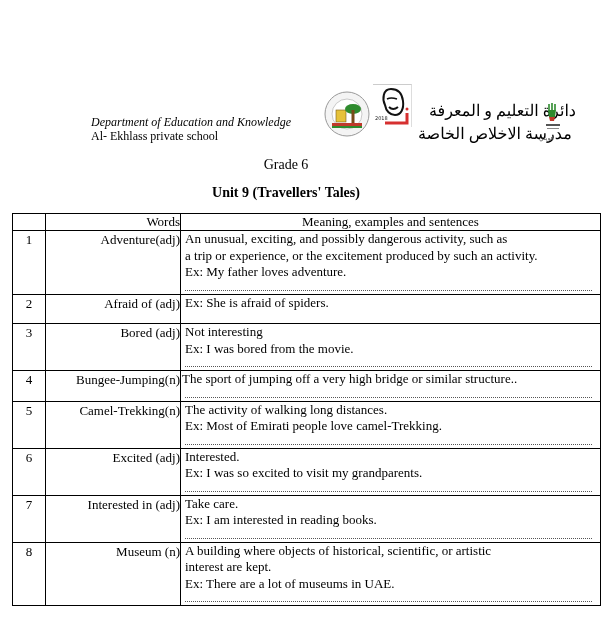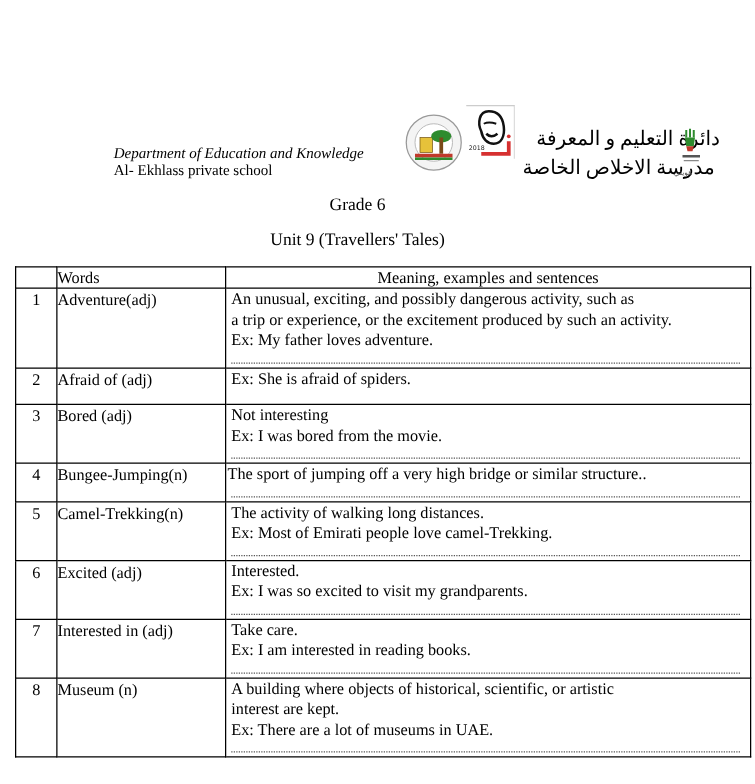--- a/index.html
+++ b/index.html
@@ -7,21 +7,21 @@
          font-family: "Liberation Serif", serif; color: #000; }
   .abs { position: absolute; }
   .hdr-en { font-size: 12px; white-space: nowrap; }
   .hdr-ar { font-size: 16px; white-space: nowrap; direction: rtl; font-family: Liberation Serif, serif; }
   .title { font-size: 14px; text-align: center; width: 572px; left: 0; }
   table.vocab { position: absolute; left: 12px; top: 213px; width: 589px;
                 border-collapse: collapse; font-size: 13px; table-layout: fixed; }
   table.vocab td, table.vocab th { border: 1px solid #000; padding: 0; vertical-align: top; }
   table.vocab th { font-weight: normal; height: 16px; line-height: 16px; }
   .c-num { width: 32px; text-align: center; }
-  .c-word { width: 134px; text-align: left; }
+  .c-word { width: 134px; text-align: right; }
   .c-mean { padding-left: 4px !important; line-height: 16.5px; margin-left: 20px; }
   .num-text { display: block; padding-top: 1px; }
   .word-text { display: block; padding-top: 1px; }
   .mean-line { display: block; white-space: nowrap; }
   .dots { display: block; border-bottom: 1px dotted #555; height: 9px; margin-right: 8px; margin-bottom: 3px; }
   .logo { position: absolute; }
 </style>
 </head>
 <body>
 
@@ -60,21 +60,21 @@
     <path d="M12 4 L12 10 M15 3 L15 10 M18 4 L18 10" stroke="#2e8b2e" stroke-width="1.6"></path>
     <path d="M11 10 L19 10 L18 17 L12 17 Z" fill="#2e8b2e"></path>
     <path d="M12 17 L18 17 L17 21 L13 21 Z" fill="#c0392b"></path>
     <rect x="9" y="24" width="14" height="2" fill="#555"></rect>
     <rect x="10" y="28" width="12" height="1" fill="#888"></rect>
     <text x="2" y="40" font-size="6" fill="#555" font-family="DejaVu Sans, sans-serif">هويتي</text>
   </svg>
 </div>
 
 <div class="abs title" style="top:157px;">Grade 6</div>
-<div class="abs title" style="top:185px;">Unit 9 (Travellers' Tales)</div>
+<div class="abs title" style="top:185px;font-weight:bold;">Unit 9 (Travellers' Tales)</div>
 
 <table class="vocab">
   <thead>
     <tr>
       <th class="c-num"></th>
       <th class="c-word">Words</th>
       <th>Meaning, examples and sentences</th>
     </tr>
   </thead>
   <tbody>

